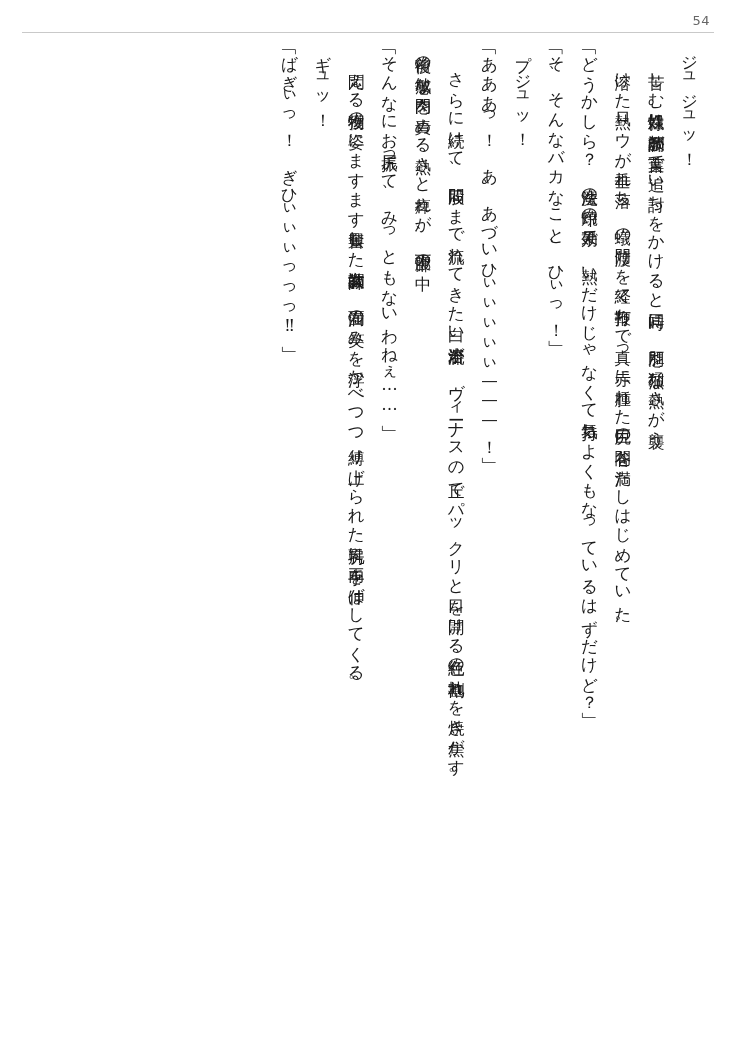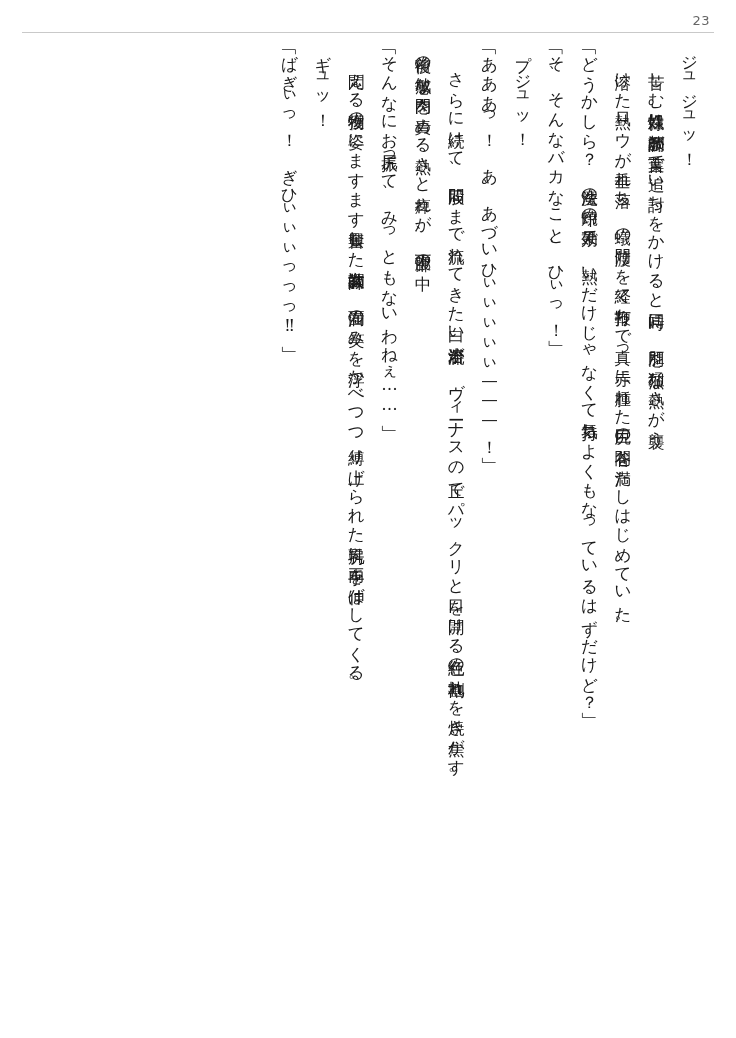--- a/index.html
+++ b/index.html
@@ -64,21 +64,21 @@
   .body-text p.indent {
     text-indent: 1em;
   }
 </style>
 </head>
 <body>
 
 <div class="page">
 
   <div class="page-header">
-    <span class="page-number">23</span>
+    <span class="page-number">54</span>
   </div>
 
   <div class="header-rule"></div>
 
   <div class="body-text">
     <p>ジュジュッ！</p>
     <p class="indent">苦しむ性奴隷に調教師が言葉で追い討ちをかけると同時に、肛門を猛烈な熱さが襲う。</p>
     <p class="indent">溶けた熱ロウが垂れ落ち、蟻の門渡りを経て鞭打ちで真っ赤に腫れた巨尻の谷間を満たしはじめていた。</p>
     <p>「どうかしら？　魔法の焼印の効果で、熱いだけじゃなくて気持ちよくもなっているはずだけど？」</p>
     <p>「そ、そんなバカなこと、ひぃっ！」</p>

